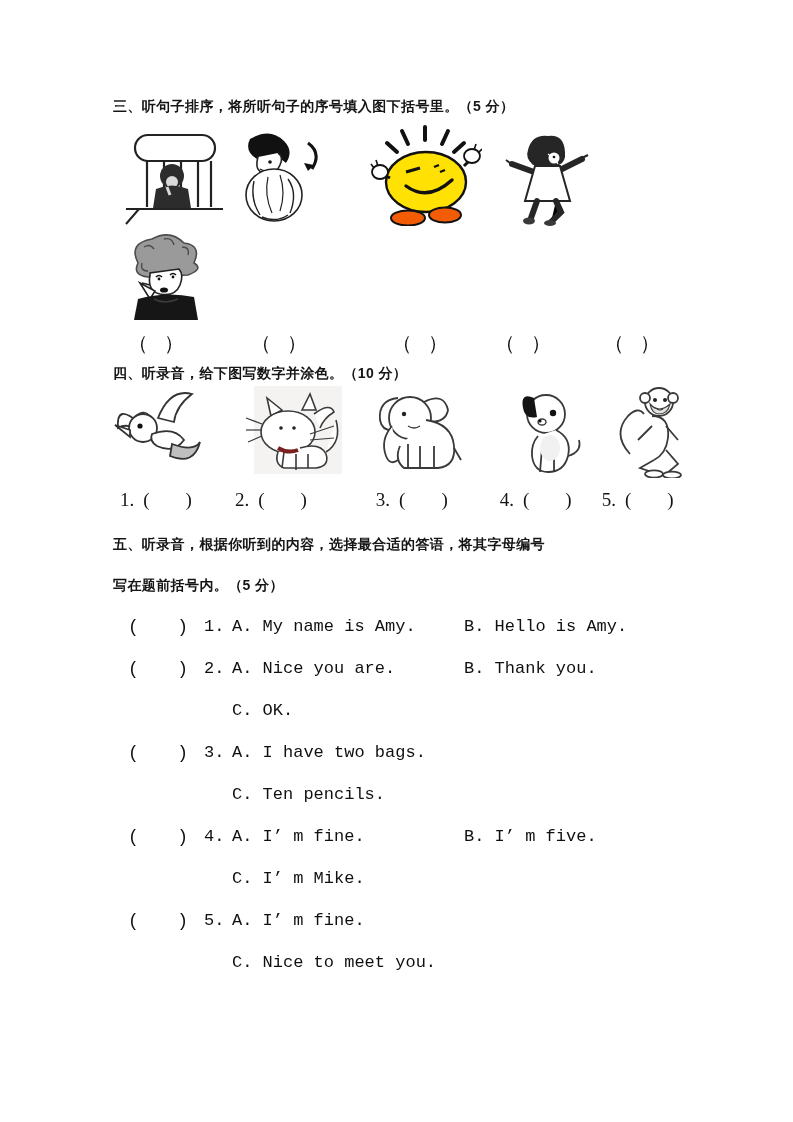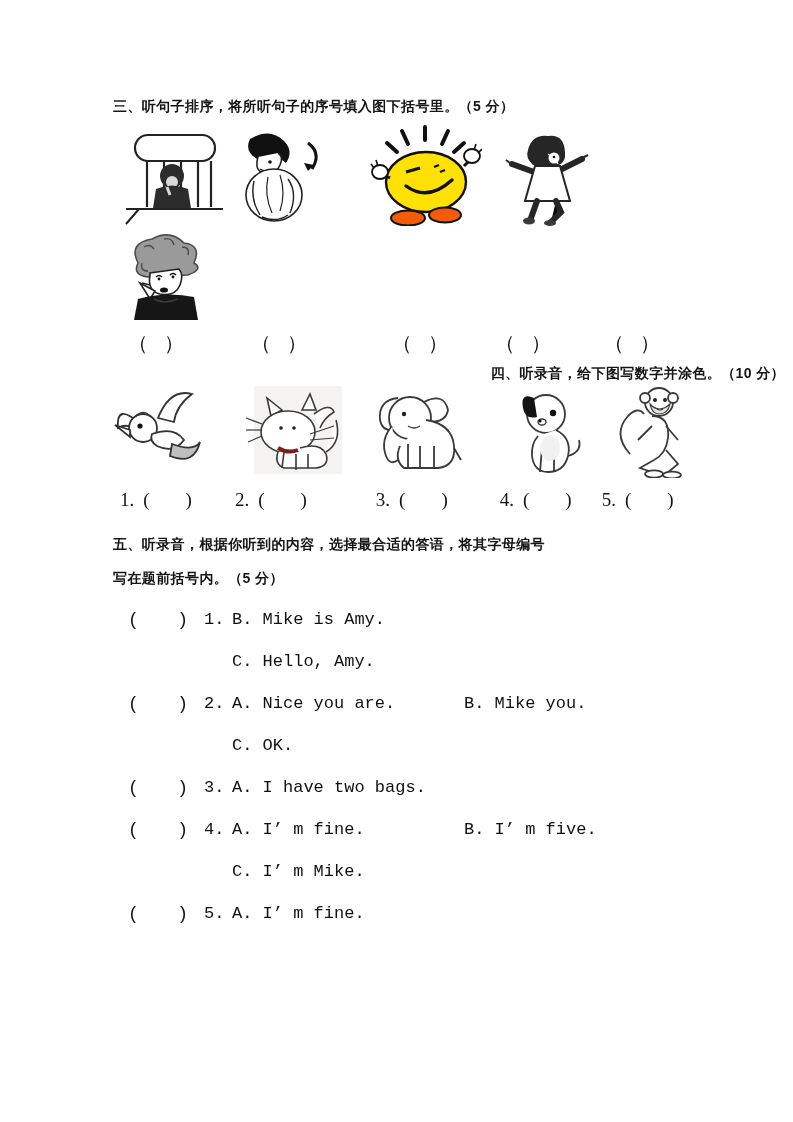--- a/index.html
+++ b/index.html
@@ -13,37 +13,37 @@
   .img.backpack{margin-left:-6px;}
   .img.smiley{margin-left:46px;}
   .img.girl{margin-left:22px;}
   .imgs-row2{margin:7px 0 0 120px;height:87px;display:flex;}
   .bracket-row{margin:9px 0 0 128px;display:flex;font-size:20px;height:28px;line-height:28px;}
   .br-pair{width:56px;display:flex;justify-content:space-between;}
   .br-pair:nth-child(2){margin-left:67px;}
   .br-pair:nth-child(3){margin-left:85px;}
   .br-pair:nth-child(4){margin-left:47px;}
   .br-pair:nth-child(5){margin-left:53px;}
-  .s4-heading{margin:8px 8px 0 113px;text-align:right;}
+  .s4-heading{margin:8px 0 0 113px;}
   .animals-row{margin:2px 0 0 112px;display:flex;align-items:flex-end;height:93px;}
   .animal.cat{margin-left:36px;}
   .animal.elephant{margin-left:20px;}
   .animal.dog{margin-left:48px;}
   .animal.monkey{margin-left:24px;}
   .num-row{margin:7px 0 0 120px;display:flex;font-family:"Liberation Serif",serif;
            font-size:19px;height:30px;line-height:30px;}
   .num-item{display:flex;}
   .num-item .nlabel{margin-right:9px;}
   .num-item .ngap{width:36px;}
   .num-item:nth-child(2){margin-left:43px;}
   .num-item:nth-child(3){margin-left:69px;}
   .num-item:nth-child(4){margin-left:52px;}
   .num-item:nth-child(5){margin-left:30px;}
   .s5-line1{margin:21px 0 8px 113px;}
-  .s5-line2{margin:16px 0 0 113px;}
+  .s5-line2{margin:23px 0 0 113px;}
   .questions{margin-top:11px;font-family:"Liberation Mono","DejaVu Sans Mono",monospace;
              font-size:17px;color:#101010;}
   .q-line1,.q-line2{height:42px;line-height:42px;display:flex;padding-left:128px;white-space:nowrap;}
   .q-bracket{width:60px;display:flex;justify-content:space-between;font-size:18px;}
   .q-num{margin-left:16px;width:28px;}
   .q-a{width:232px;}
   .q-line2{padding-left:232px;}
 </style>
 </head>
 <body>
@@ -295,51 +295,52 @@
 
   <div class="questions">
 
     <div class="q">
       <div class="q-line1">
         <span class="q-bracket">
             <span>(</span>
             <span>)</span>
           </span>
         <span class="q-num">1.</span>
-        <span class="q-b">B. Mike is Amy.</span>
-      </div>
-      <div class="q-line2">
-          <span class="q-c">C. Hello, Amy.</span>
-        </div>
+        <span class="q-a">A. My name is Amy.</span>
+        <span class="q-b">B. Hello is Amy.</span>
+      </div>
     </div>
 
     <div class="q">
       <div class="q-line1">
         <span class="q-bracket">
             <span>(</span>
             <span>)</span>
           </span>
         <span class="q-num">2.</span>
         <span class="q-a">A. Nice you are.</span>
-        <span class="q-b">B. Mike you.</span>
+        <span class="q-b">B. Thank you.</span>
       </div>
       <div class="q-line2">
           <span class="q-c">C. OK.</span>
         </div>
     </div>
 
     <div class="q">
       <div class="q-line1">
         <span class="q-bracket">
             <span>(</span>
             <span>)</span>
           </span>
         <span class="q-num">3.</span>
         <span class="q-a">A. I have two bags.</span>
       </div>
+      <div class="q-line2">
+          <span class="q-c">C. Ten pencils.</span>
+        </div>
     </div>
 
     <div class="q">
       <div class="q-line1">
         <span class="q-bracket">
             <span>(</span>
             <span>)</span>
           </span>
         <span class="q-num">4.</span>
         <span class="q-a">A. I’ m fine.</span>
@@ -352,16 +353,19 @@
 
     <div class="q">
       <div class="q-line1">
         <span class="q-bracket">
             <span>(</span>
             <span>)</span>
           </span>
         <span class="q-num">5.</span>
         <span class="q-a">A. I’ m fine.</span>
       </div>
+      <div class="q-line2">
+          <span class="q-c">C. Nice to meet you.</span>
+        </div>
     </div>
 
   </div>
 </div>
 
 </body></html>

